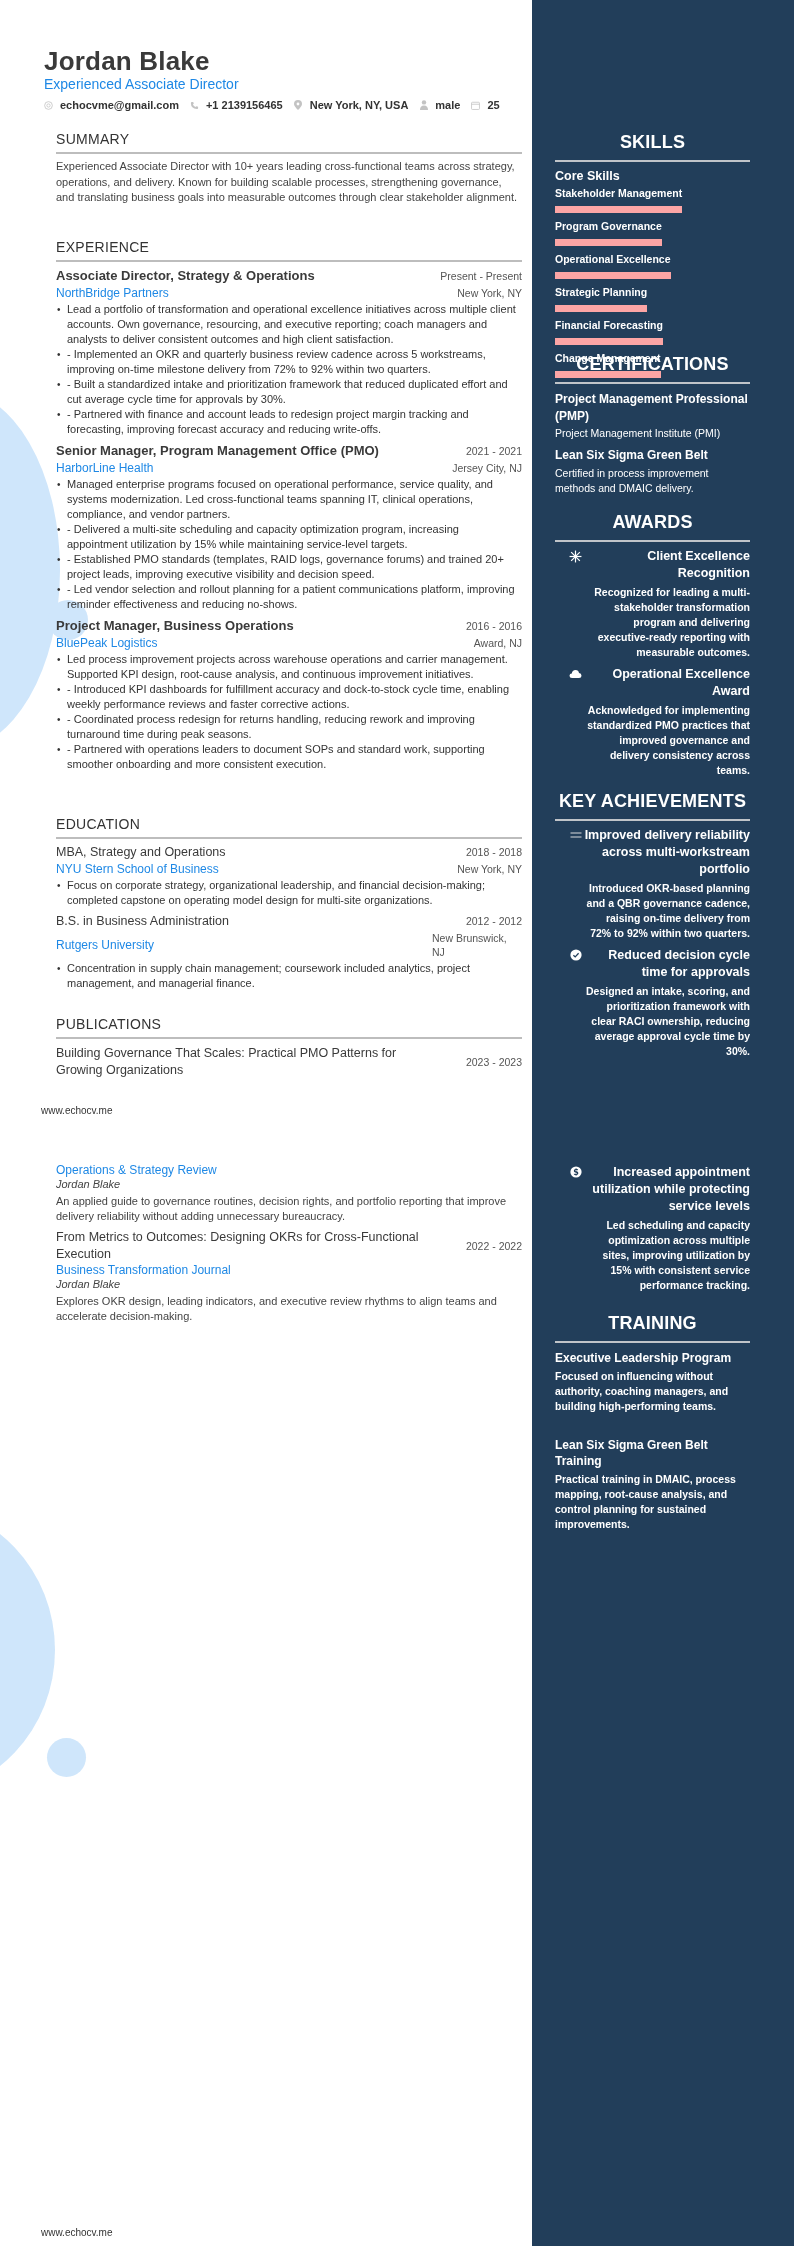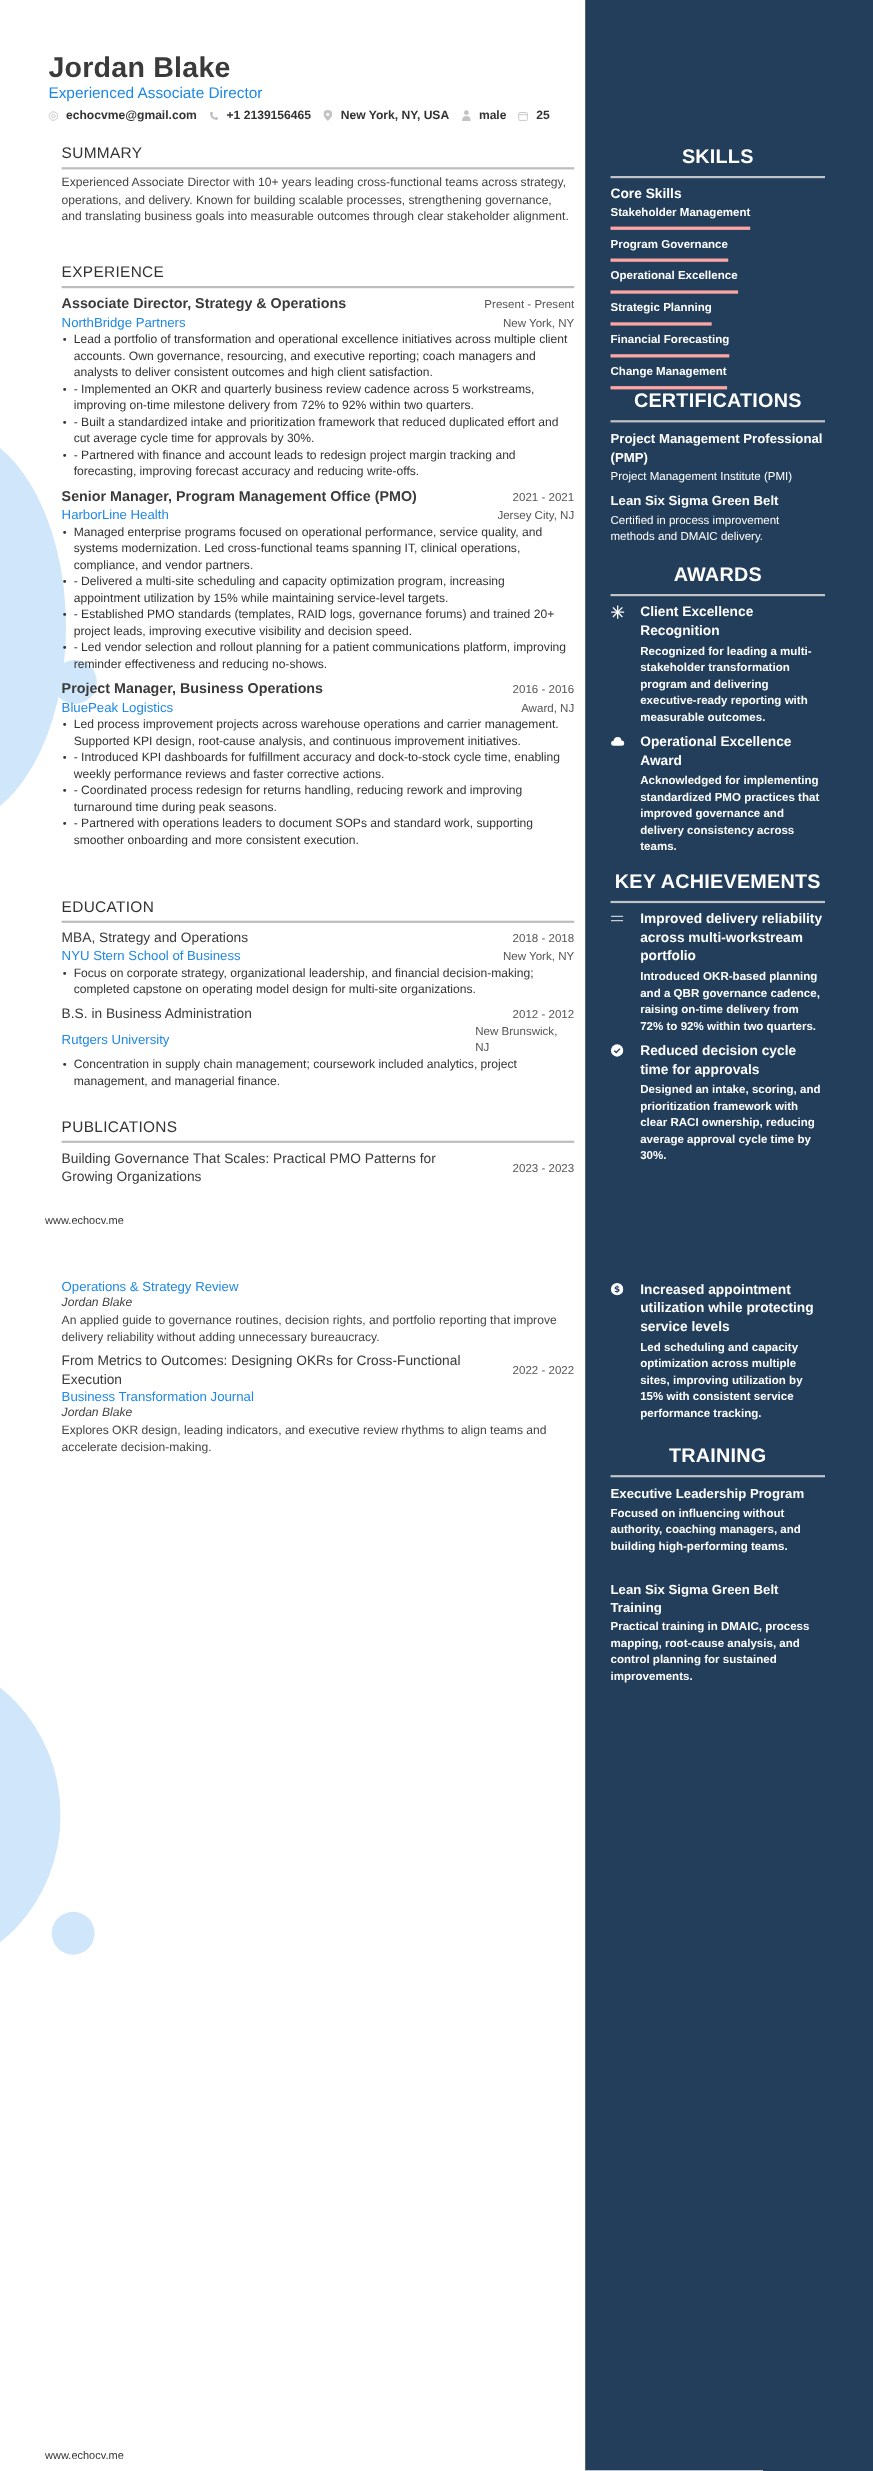--- a/index.html
+++ b/index.html
@@ -41,25 +41,25 @@
 
   .edu-title { font-size: 12.5px; color: #3a3a3a; }
   .pub-title { font-size: 12.5px; color: #3a3a3a; line-height: 17px; width: 370px; }
   .author { font-size: 11px; font-style: italic; color: #444; }
   .watermark { position: absolute; left: 41px; font-size: 10px; color: #333; z-index: 2; }
 
   .s-sec { position: absolute; left: 0; width: 195px; }
   .s-title { font-size: 18px; font-weight: 700; color: #fff; letter-spacing: 0.2px; text-align: center; }
   .s-rule { height: 2px; background: #c0c4c9; margin-top: 7px; width: 195px; }
   .skill-h { font-size: 12.5px; font-weight: 700; color: #fff; margin-top: 7px; }
-  .skill { display: inline-block; font-size: 10.5px; font-weight: 700; color: #fff; padding-bottom: 7px; border-bottom: 3px solid #fca5a5; margin-top: 7px; }
+  .skill { display: inline-block; font-size: 10.5px; font-weight: 700; color: #fff; padding-bottom: 7px; border-bottom: 7px solid #fca5a5; margin-top: 7px; }
   .skill-wrap { display: block; }
   .s-item-t { font-size: 12px; font-weight: 700; color: #fff; line-height: 16.5px; }
   .s-item-d { font-size: 10.5px; color: #fff; line-height: 15px; margin-top: 2px; }
-  .aw { display: flex; }
+  .aw { display: flex; text-align: right; }
   .aw .aic { width: 27px; flex: 0 0 27px; padding-top: 2px; font-size: 12px; color: #fff; }
   .aw .abody { flex: 1; }
   .aw .at { font-size: 12.5px; font-weight: 700; color: #fff; line-height: 17px; }
   .aw .ad { font-size: 10.5px; font-weight: 700; color: #fff; line-height: 15px; margin-top: 3px; }
 </style>
 </head>
 <body>
 
 <div class="bg-circle c1"></div>
 <div class="bg-circle c2"></div>

